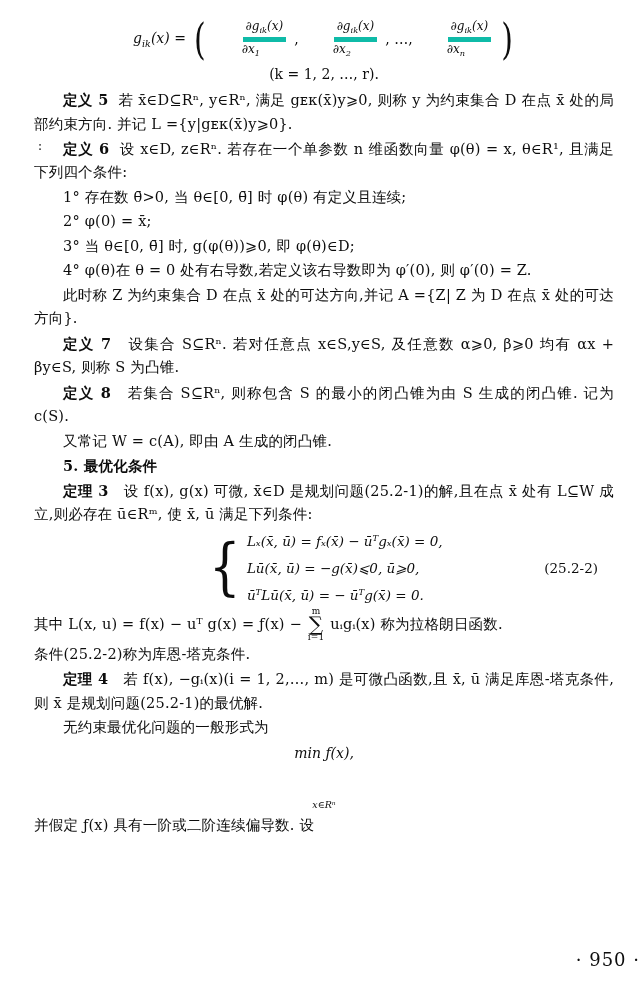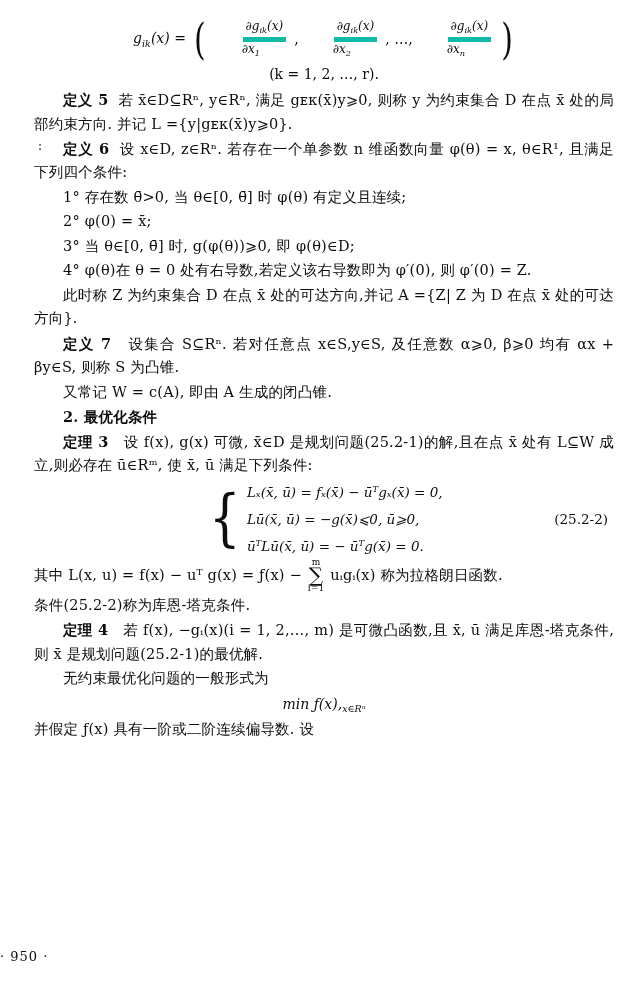--- a/index.html
+++ b/index.html
@@ -93,55 +93,56 @@
   }
   .brace-lines {
     display: flex;
     flex-direction: column;
     gap: 11px;
     font-size: 13.5px;
     text-align: left;
   }
   .eqnum {
     position: absolute;
-    right: 6px;
+    right: 16px;
     top: 50%;
     transform: translateY(-50%);
     font-size: 13.5px;
   }
   .centered {
     text-align: center;
     font-size: 14px;
     margin: 5px 0;
   }
   .underbrace-min {
     display: inline-flex;
-    flex-direction: row;
+    flex-direction: column;
     align-items: center;
     font-size: 14px;
     line-height: 1.0;
+    gap: 32px;
   }
   .underbrace-min .lab { font-size: 9.5px; margin-top: 8px; }
   .sum {
     display: inline-flex;
     flex-direction: column;
     align-items: center;
     font-size: 9px;
     line-height: 1.0;
     vertical-align: middle;
     margin: 0 1px;
   }
   .sum .sig { font-size: 20px; line-height: 0.85; }
   .footer {
     position: absolute;
     left: 0;
     right: 0;
-    bottom: 24px;
-    text-align: left;
-    font-size: 13px;
+    bottom: 18px;
+    text-align: right;
+    font-size: 18px;
     letter-spacing: 1px;
   }
   .lead-colon {
     position: absolute;
     left: 4px;
     font-size: 12px;
   }
 </style>
 </head>
 <body>
@@ -187,24 +188,27 @@
     <p class="para indent2">2° φ(0) = x̄;</p>
     <p class="para indent2">3° 当 θ∈[0, θ̄] 时, g(φ(θ))⩾0, 即 φ(θ)∈D;</p>
     <p class="para indent2">4° φ(θ)在 θ = 0 处有右导数,若定义该右导数即为 φ′(0), 则 φ′(0) = Z.</p>
 
     <p class="para indent2">此时称 Z 为约束集合 D 在点 x̄ 处的可达方向,并记 A ={Z| Z 为 D 在点 x̄ 处的可达方向}.</p>
 
     <p class="para indent2">
       <span class="bold">定义 7</span><span>　设集合 S⊆Rⁿ. 若对任意点 x∈S,y∈S, 及任意数 α⩾0, β⩾0 均有 αx + βy∈S, 则称 S 为凸锥.</span>
     </p>
 
+    <p class="para indent2">
+      <span class="bold">定义 8</span><span>　若集合 S⊆Rⁿ, 则称包含 S 的最小的闭凸锥为由 S 生成的闭凸锥. 记为 c(S).</span>
+    </p>
 
     <p class="para indent2">又常记 W = c(A), 即由 A 生成的闭凸锥.</p>
 
-    <p class="para indent2 bold">2. 最优化条件</p>
+    <p class="para indent2 bold">5. 最优化条件</p>
 
     <p class="para indent2">
       <span class="bold">定理 3</span><span>　设 f(x), g(x) 可微, x̄∈D 是规划问题(25.2-1)的解,且在点 x̄ 处有 L⊆W 成立,则必存在 ū∈Rᵐ, 使 x̄, ū 满足下列条件:</span>
     </p>
 
     <div class="brace-eq">
       <span class="brace">{</span>
       <span class="brace-lines">
         <span class="italic">Lₓ(x̄, ū) = fₓ(x̄) − ūᵀgₓ(x̄) = 0,</span>
         <span class="italic">Lū(x̄, ū) = −g(x̄)⩽0, ū⩾0,</span>

